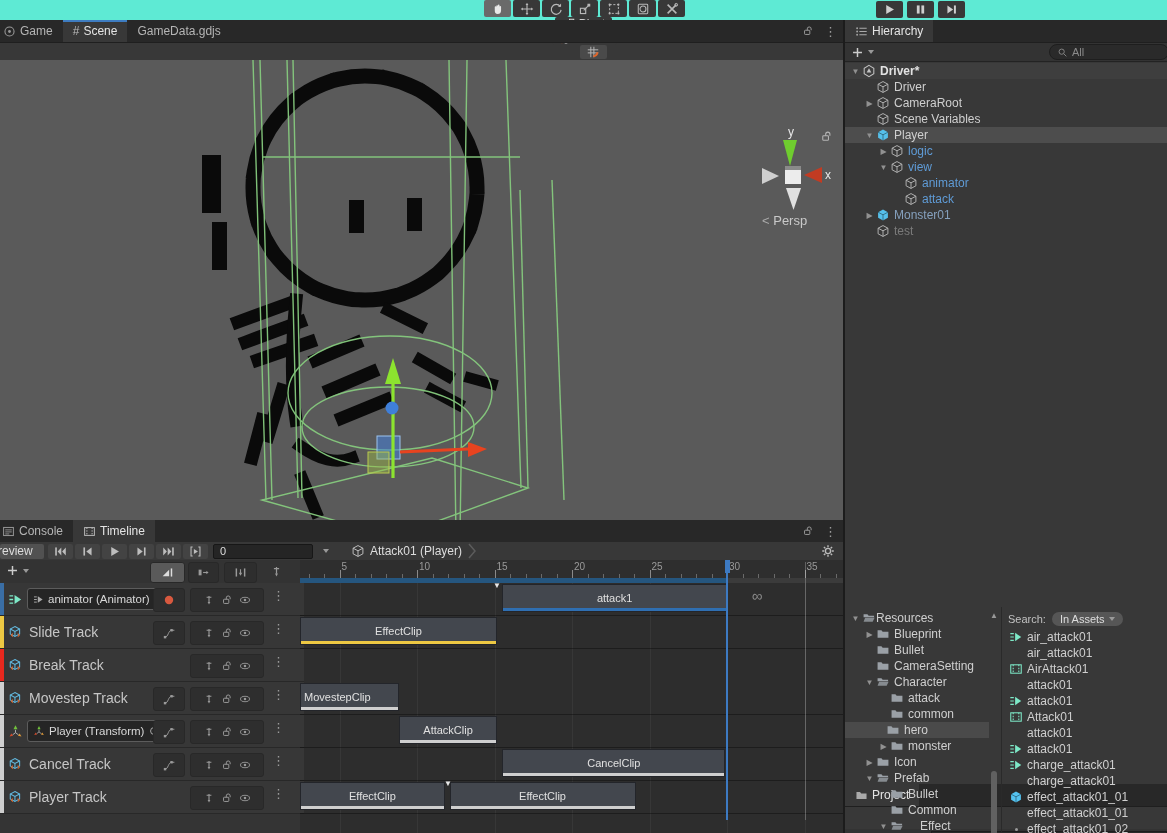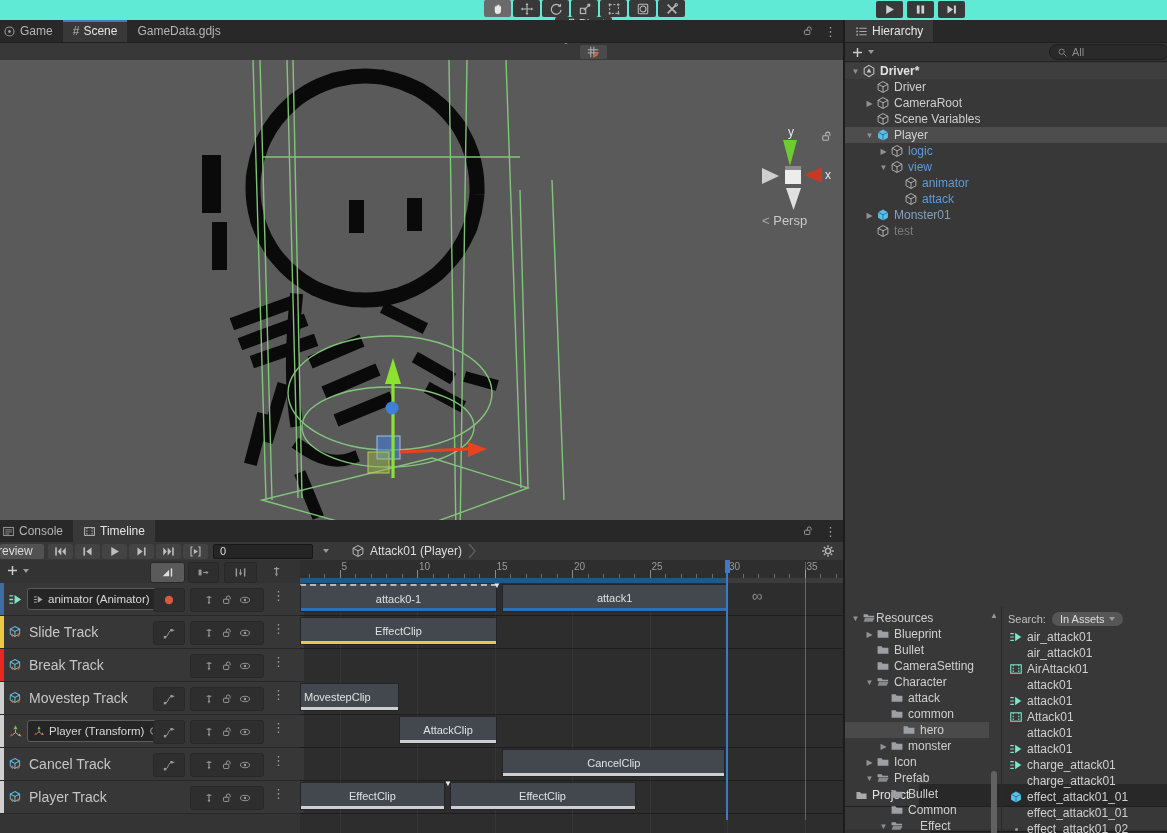--- a/index.html
+++ b/index.html
@@ -707,24 +707,20 @@
               </span>
               <span>
                 <svg width="12" height="12" class="ic">
                   <use href="#s-eye"></use>
                 </svg>
               </span>
             </div>
             <div class="kebab">⋮</div>
           </div>
           <div class="tlane">
-            <div class="clip" style="left: 0px; width: 196.98px; border-top: 2px dashed rgb(184, 184, 184);">
-              <span>attack0-1</span>
-              <div class="ul" style="background: rgb(47, 111, 178);"></div>
-            </div>
             <div class="clip" style="left: 202.25px; width: 224.75px;">
               <span>attack1</span>
               <div class="ul" style="background: rgb(47, 111, 178);"></div>
             </div>
             <div class="inf" style="left: 451.8px;">∞</div>
             <div class="jmark" style="left: 192.98px;">▼</div>
           </div>
         </div>
         <div class="trow">
           <div class="thead">
@@ -1142,21 +1138,21 @@
             </svg>
             <span class="lbl" style="margin-left: 4px;">attack</span>
           </div>
           <div class="prow" style="padding-left: 32px;">
             <span class="arr" style="width: 13px; flex: 0 0 13px; text-align: center; font-size: 8px; color: rgb(145, 145, 145);"></span>
             <svg width="14" height="14" class="ic" style="color: rgb(154, 160, 166);">
               <use href="#s-folder"></use>
             </svg>
             <span class="lbl" style="margin-left: 4px;">common</span>
           </div>
-          <div class="prow sel" style="background: rgb(74, 74, 74); padding-left: 44px;">
+          <div class="prow sel" style="background: rgb(74, 74, 74); padding-left: 28px;">
             <span class="arr" style="width: 13px; flex: 0 0 13px; text-align: center; font-size: 8px; color: rgb(145, 145, 145);"></span>
             <svg width="14" height="14" class="ic" style="color: rgb(154, 160, 166);">
               <use href="#s-folder"></use>
             </svg>
             <span class="lbl" style="margin-left: 4px;">hero</span>
           </div>
           <div class="prow" style="padding-left: 32px;">
             <span class="arr" style="width: 13px; flex: 0 0 13px; text-align: center; font-size: 8px; color: rgb(145, 145, 145);">▶</span>
             <svg width="14" height="14" class="ic" style="color: rgb(154, 160, 166);">
               <use href="#s-folder"></use>

